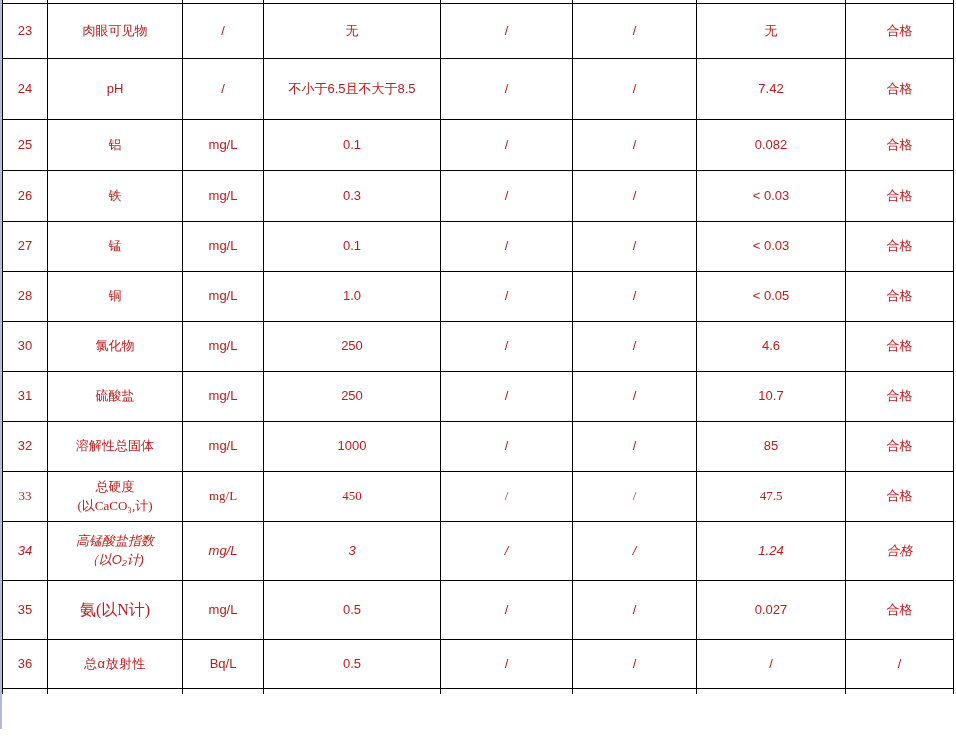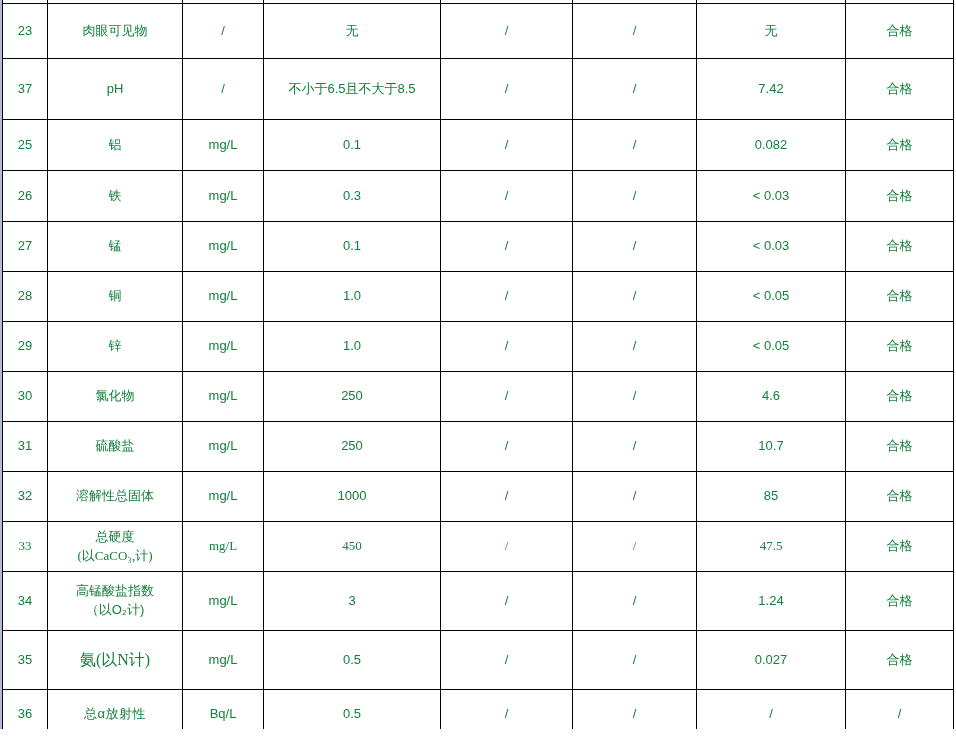--- a/index.html
+++ b/index.html
@@ -7,21 +7,21 @@
     padding: 0;
     background: #ffffff;
   }
   #screen {
     position: relative;
     width: 956px;
     height: 729px;
     background: #ffffff;
     overflow: hidden;
     font-family: "Liberation Sans", "DejaVu Sans", sans-serif;
-    color: #15803d;
+    color: #b91c1c;
   }
   
   #edge-line {
     position: absolute;
     left: 0;
     top: 0;
     width: 2px;
     height: 744px;
     background: #b3bbd9;
   }
@@ -89,21 +89,21 @@
           <td class="no">23</td>
           <td class="name">肉眼可见物</td>
           <td class="unit">/</td>
           <td class="limit">无</td>
           <td class="slash">/</td>
           <td class="slash">/</td>
           <td class="value">无</td>
           <td class="concl">合格</td>
         </tr>
         <tr data-row="24" style="height: 61px;">
-          <td class="no">37</td>
+          <td class="no">24</td>
           <td class="name">pH</td>
           <td class="unit">/</td>
           <td class="limit">不小于6.5且不大于8.5</td>
           <td class="slash">/</td>
           <td class="slash">/</td>
           <td class="value">7.42</td>
           <td class="concl">合格</td>
         </tr>
         <tr data-row="25" style="height: 51px;">
           <td class="no">25</td>
@@ -131,30 +131,20 @@
           <td class="unit">mg/L</td>
           <td class="limit">0.1</td>
           <td class="slash">/</td>
           <td class="slash">/</td>
           <td class="value">&lt; 0.03</td>
           <td class="concl">合格</td>
         </tr>
         <tr data-row="28" style="height: 50px; padding-left: 20px;">
           <td class="no">28</td>
           <td class="name">铜</td>
-          <td class="unit">mg/L</td>
-          <td class="limit">1.0</td>
-          <td class="slash">/</td>
-          <td class="slash">/</td>
-          <td class="value">&lt; 0.05</td>
-          <td class="concl">合格</td>
-        </tr>
-        <tr data-row="29" style="height: 50px;">
-          <td class="no">29</td>
-          <td class="name">锌</td>
           <td class="unit">mg/L</td>
           <td class="limit">1.0</td>
           <td class="slash">/</td>
           <td class="slash">/</td>
           <td class="value">&lt; 0.05</td>
           <td class="concl">合格</td>
         </tr>
         <tr data-row="30" style="height: 50px;">
           <td class="no">30</td>
           <td class="name">氯化物</td>
@@ -189,21 +179,21 @@
           <td class="no">33</td>
           <td class="name">总硬度
 (以CaCO₃,计)</td>
           <td class="unit">mg/L</td>
           <td class="limit">450</td>
           <td class="slash">/</td>
           <td class="slash">/</td>
           <td class="value">47.5</td>
           <td class="concl">合格</td>
         </tr>
-        <tr data-row="34" style="height: 59px;">
+        <tr data-row="34" style="height: 59px; font-style: italic;">
           <td class="no">34</td>
           <td class="name">高锰酸盐指数
 （以O₂计)</td>
           <td class="unit">mg/L</td>
           <td class="limit">3</td>
           <td class="slash">/</td>
           <td class="slash">/</td>
           <td class="value">1.24</td>
           <td class="concl">合格</td>
         </tr>

